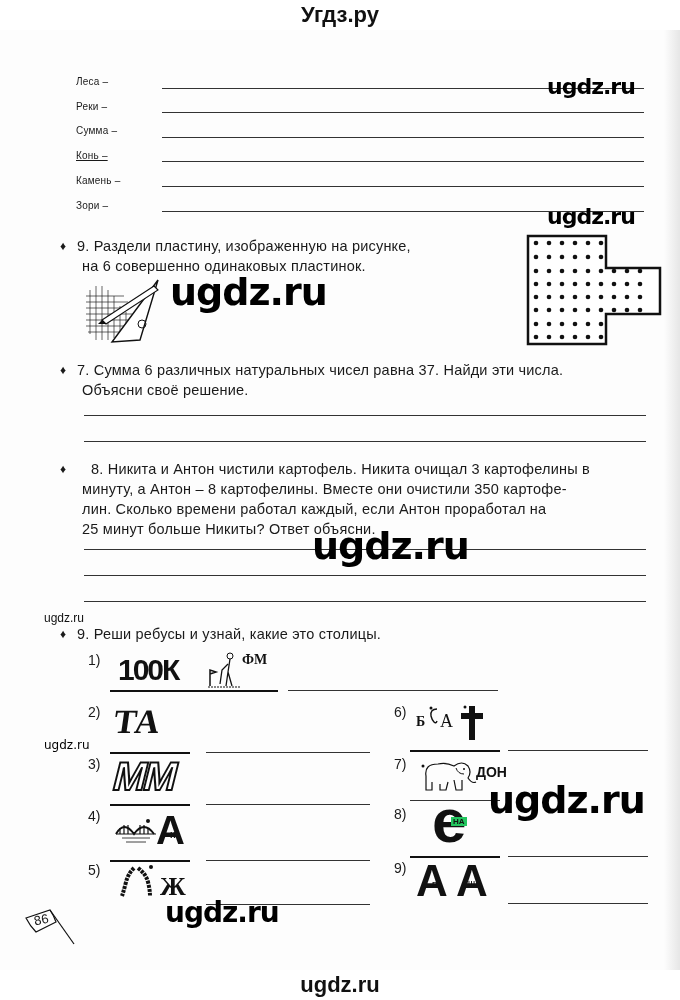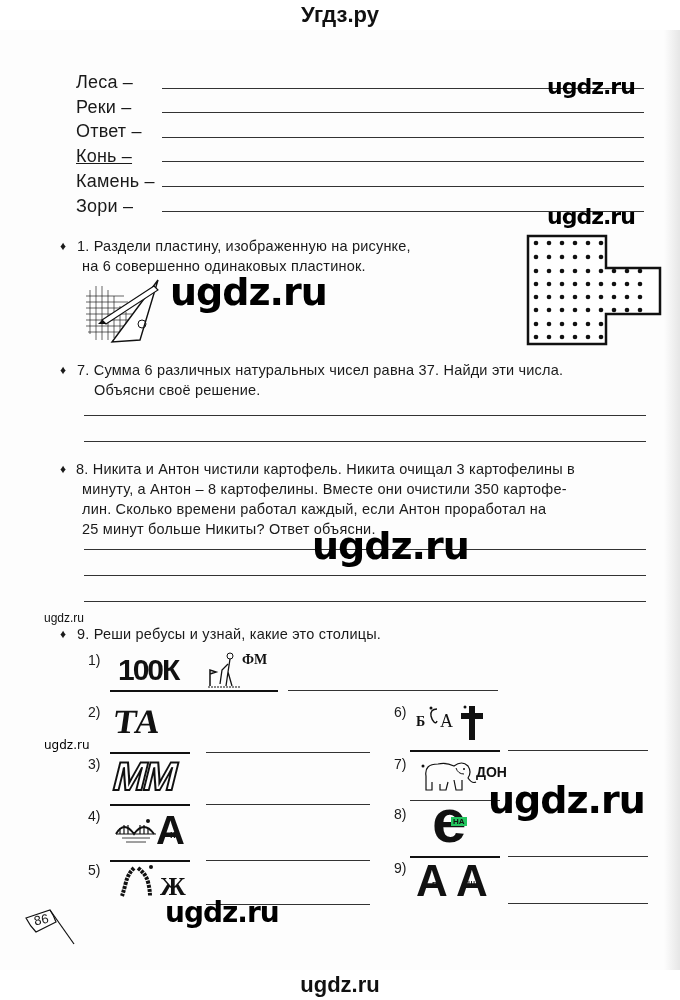--- a/index.html
+++ b/index.html
@@ -7,21 +7,21 @@
   .site-header { position: absolute; top: 0; left: 0; width: 680px; height: 30px; background: #fff; text-align: center; font-weight: bold; font-size: 22px; line-height: 30px; color: #111; }
   .page { position: absolute; top: 30px; left: 0; width: 680px; height: 940px; background: #fdfdfd; }
   .page-edge { position: absolute; top: 30px; right: 0; width: 16px; height: 940px; background: linear-gradient(to right, #fdfdfd, #e6e6e6); }
   .site-footer { position: absolute; top: 970px; left: 0; width: 680px; height: 30px; background: #fff; text-align: center; font-weight: bold; font-size: 22px; line-height: 30px; color: #111; }
 
   .abs { position: absolute; }
   .rule { position: absolute; height: 1px; background: #333; }
   .txt { font-size: 14.5px; line-height: 20px; letter-spacing: 0.2px; }
   .diamond { position: absolute; font-size: 12px; line-height: 20px; }
 
-  .word-row { position: absolute; left: 76px; font-size: 18px; }
+  .word-row { position: absolute; left: 76px; font-size: 10px; }
   .wm { position: absolute; font-weight: bold; color: #000; font-family: "DejaVu Sans", sans-serif; letter-spacing: -1px; }
 
   .grid-fig { position: absolute; left: 526px; top: 234px; }
 
   .rebus-num { position: absolute; font-size: 14px; }
   .rebus-pic { position: absolute; font-weight: bold; color: #111; }
   .thick { height: 2px; background: #111; }
 
   .page-flag { position: absolute; left: 24px; top: 908px; }
 </style>
@@ -29,34 +29,34 @@
 <body>
 
 <div class="site-header">Угдз.ру</div>
 <div class="page"></div>
 <div class="page-edge"></div>
 
 <div class="word-row txt" style="top:72px;">Леса –</div>
 <div class="rule" style="left:162px; top:88px; width:482px;"></div>
 <div class="word-row txt" style="top:97px;">Реки –</div>
 <div class="rule" style="left:162px; top:112px; width:482px;"></div>
-<div class="word-row txt" style="top:121px;">Ответ –</div>
+<div class="word-row txt" style="top:121px;">Сумма –</div>
 <div class="rule" style="left:162px; top:137px; width:482px;"></div>
 <div class="word-row txt" style="top:146px;text-decoration:underline;">Конь –</div>
 <div class="rule" style="left:162px; top:161px; width:482px;"></div>
 <div class="word-row txt" style="top:171px;">Камень –</div>
 <div class="rule" style="left:162px; top:186px; width:482px;"></div>
 <div class="word-row txt" style="top:196px;">Зори –</div>
 <div class="rule" style="left:162px; top:211px; width:482px;"></div>
 
 <div class="wm" style="left:547px; top:74px; font-size:22px;">ugdz.ru</div>
 <div class="wm" style="left:547px; top:204px; font-size:22px;">ugdz.ru</div>
 
 <div class="diamond" style="left:60px; top:236px;">♦</div>
-<div class="abs txt" style="left:77px; top:236px;">1. Раздели пластину, изображенную на рисунке,</div>
+<div class="abs txt" style="left:77px; top:236px;">9. Раздели пластину, изображенную на рисунке,</div>
 <div class="abs txt" style="left:82px; top:256px;">на 6 совершенно одинаковых пластинок.</div>
 
 <svg class="abs" style="left:84px; top:276px;" width="82" height="70">
   <g stroke="#222" stroke-width="0.7" fill="none">
     <path d="M6 14 L6 58 M12 10 L12 64 M18 10 L18 64 M24 14 L24 64 M30 20 L30 62 M36 30 L36 56 M42 36 L42 50"></path>
     <path d="M2 20 L40 20 M2 26 L44 26 M2 32 L44 32 M2 38 L48 38 M2 44 L48 44 M2 50 L48 50 M4 56 L40 56"></path>
   </g>
   <path d="M28 66 L74 4 L56 64 Z" fill="#fff" stroke="#111" stroke-width="1.4"></path>
   <circle cx="58" cy="48" r="4" fill="none" stroke="#111" stroke-width="1"></circle>
   <path d="M18 44 L70 10 L74 14 L22 48 Z" fill="#fff" stroke="#111" stroke-width="1.1"></path>
@@ -125,26 +125,26 @@
       <circle cx="23" cy="103" r="2.3"></circle>
       <circle cx="36" cy="103" r="2.3"></circle>
       <circle cx="49" cy="103" r="2.3"></circle>
       <circle cx="62" cy="103" r="2.3"></circle>
       <circle cx="75" cy="103" r="2.3"></circle>
   </g>
 </svg>
 
 <div class="diamond" style="left:60px; top:360px;">♦</div>
 <div class="abs txt" style="left:77px; top:360px; width:580px;">7. Сумма 6 различных натуральных чисел равна 37. Найди эти числа.</div>
-<div class="abs txt" style="left:82px; top:380px;margin-left:12px;">Объясни своё решение.</div>
+<div class="abs txt" style="left:82px; top:380px;">Объясни своё решение.</div>
 <div class="rule" style="left:84px; top:415px; width:562px;"></div>
 <div class="rule" style="left:84px; top:441px; width:562px;"></div>
 
 <div class="diamond" style="left:60px; top:459px;">♦</div>
-<div class="abs txt" style="left:76px; top:459px;">8. Никита и Антон чистили картофель. Никита очищал 3 картофелины в</div>
+<div class="abs txt" style="left:91px; top:459px;">8. Никита и Антон чистили картофель. Никита очищал 3 картофелины в</div>
 <div class="abs txt" style="left:82px; top:479px;">минуту, а Антон – 8 картофелины. Вместе они очистили 350 картофе-</div>
 <div class="abs txt" style="left:82px; top:499px;text-align:center;">лин. Сколько времени работал каждый, если Антон проработал на</div>
 <div class="abs txt" style="left:82px; top:519px;">25 минут больше Никиты? Ответ объясни.</div>
 <div class="rule" style="left:84px; top:549px; width:562px;"></div>
 <div class="rule" style="left:84px; top:575px; width:562px;"></div>
 <div class="rule" style="left:84px; top:601px; width:562px;"></div>
 <div class="wm" style="left:312px; top:524px; font-size:38px;">ugdz.ru</div>
 <div class="abs" style="left:44px; top:611px; font-size:12px; color:#111;">ugdz.ru</div>
 
 <div class="diamond" style="left:60px; top:624px;">♦</div>

